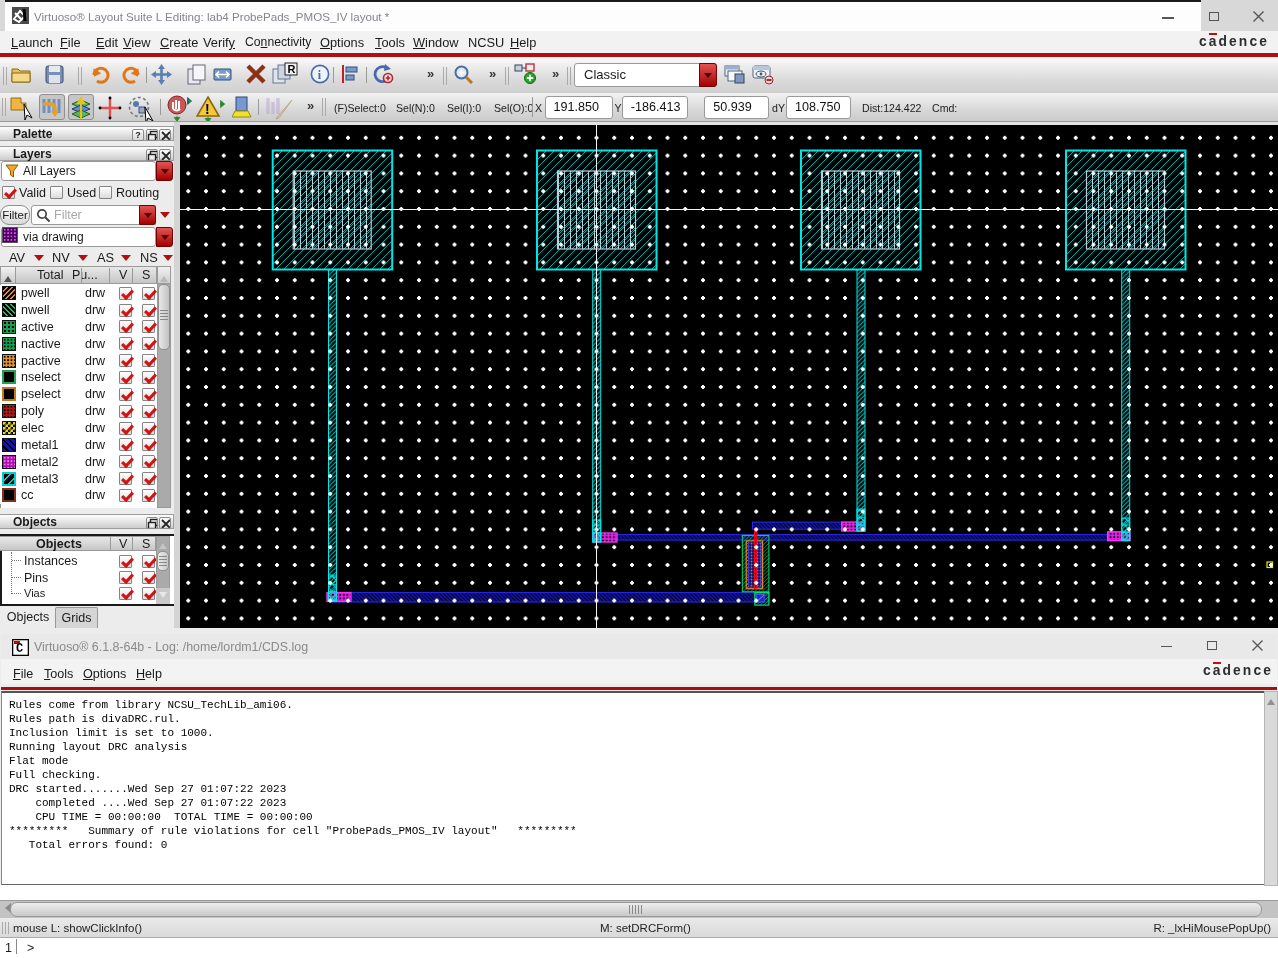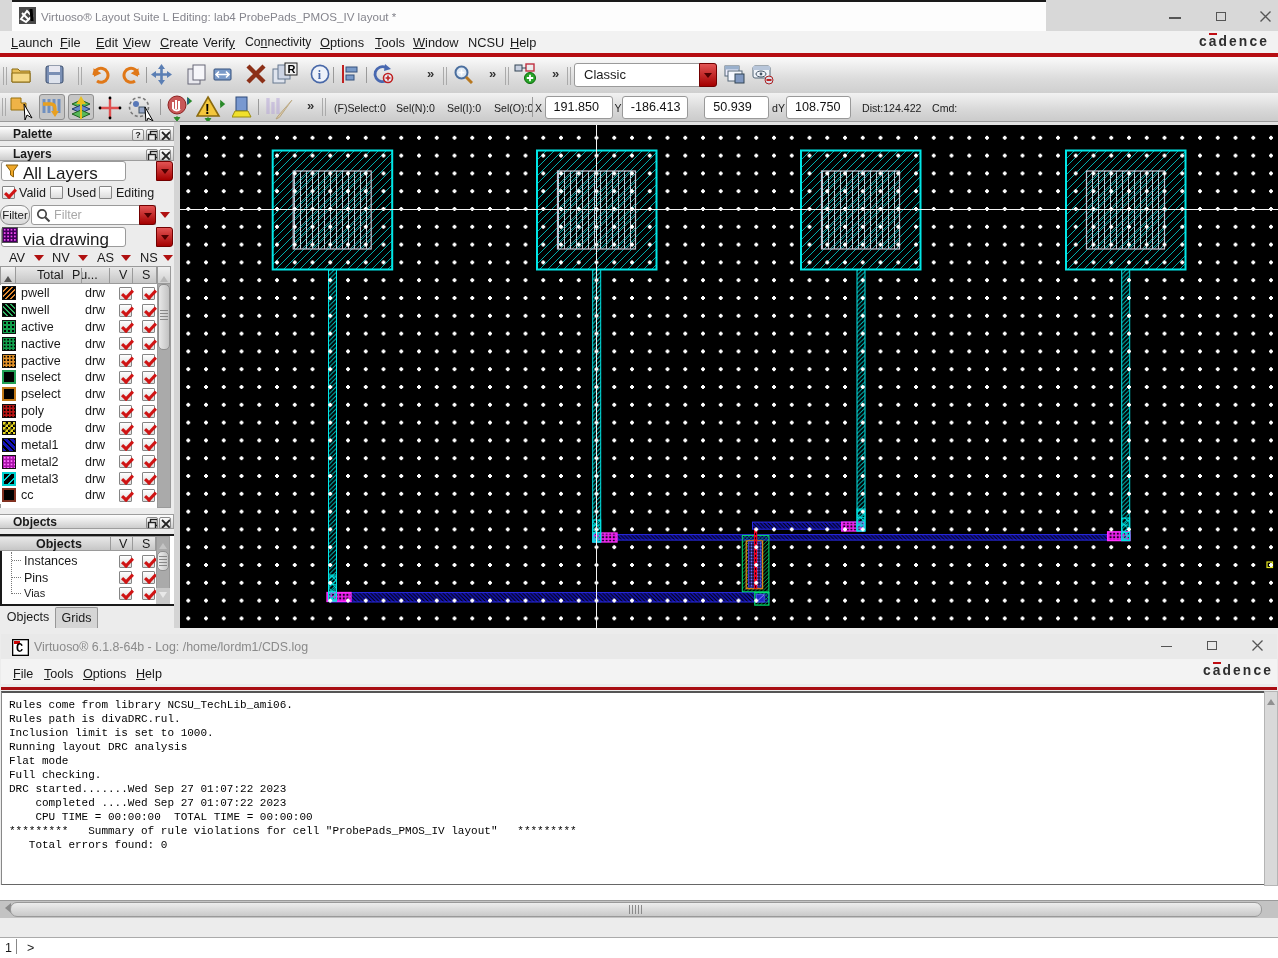--- a/index.html
+++ b/index.html
@@ -1,37 +1,37 @@
 <!DOCTYPE html>
 <html><head><meta charset="utf-8"><style>
 *{margin:0;padding:0;box-sizing:border-box}
 html,body{width:1278px;height:958px;overflow:hidden}
 body{position:relative;font-family:"Liberation Sans",sans-serif;background:#d8d8d8;font-size:12.5px;color:#1a1a1a}
 .abs{position:absolute}
 
-#titlebar{left:12px;top:0;width:1034px;height:31px;background:#fdfdfd;border-top:2px solid #1a1a1a}
+#titlebar{left:5px;top:0;width:1196px;height:31px;background:#fdfdfd;border-top:2px solid #1a1a1a}
 #titlebar .ttl{left:29px;top:8px;font-size:11.6px;color:#85858d;white-space:nowrap}
 #winbtns span{position:absolute;top:9px}
 
 #menubar{left:0;top:31px;width:1278px;height:22px;background:#f2f2f2}
 #menubar .mi{position:absolute;top:4px;font-size:12.8px;color:#1a1a1a;white-space:nowrap}
 #menubar u{text-decoration:underline}
 #redline{left:0;top:53px;width:1278px;height:4px;background:#b60d12}
 
 #tb1{left:0;top:57px;width:1278px;height:36px;background:linear-gradient(#fafafa,#dcdcdc 60%,#cfcfcf)}
 #tb2{left:0;top:93px;width:1278px;height:29px;background:linear-gradient(#f2f2f2,#d8d8d8 60%,#cbcbcb);border-bottom:1px solid #9a9a9a}
 .grip{position:absolute;width:6px;height:18px;background:repeating-linear-gradient(90deg,#aaa 0 1px,transparent 1px 3px)}
 .chev{position:absolute;font-size:13px;font-weight:bold;color:#333}
 .tbox{position:absolute;background:#fff;border:1px solid #999;border-radius:3px;font-size:12.6px;color:#111;padding:3px 0 0 8px;height:23px}
 .lbl2{position:absolute;top:9px;font-size:10.6px;color:#222;white-space:nowrap}
 
 #palette{left:0;top:122px;width:174px;height:511px;background:#ececec}
 .phead{position:absolute;left:0;width:174px;height:15px;background:linear-gradient(#fefefe,#cdcdcd);border:1px solid #9d9d9d;border-left:none;font-weight:bold;font-size:12px;padding:0px 0 0 13px}
 .hb{position:absolute;width:12px;height:12px;top:1px;background:linear-gradient(#fcfcfc,#d6d6d6);border:1px solid #8a8a8a;border-radius:2px;font-size:9px;text-align:center;line-height:10px;font-weight:bold}
-.combo{position:absolute;left:1px;width:125px;height:20px;background:#fff;border:1px solid #9a9a9a;border-radius:3px;font-size:17px;padding:2px 0 0 21px}
+.combo{position:absolute;left:1px;width:155px;height:20px;background:#fff;border:1px solid #9a9a9a;border-radius:3px;font-size:12px;padding:2px 0 0 21px}
 .redbtn{position:absolute;width:17px;background:linear-gradient(#e25454,#a40000);border:1px solid #720000;border-radius:0 3px 3px 0}
 .redbtn:after{content:"";position:absolute;left:4px;top:50%;margin-top:-2px;border:4px solid transparent;border-top:5px solid #4f0000}
 .rarr{position:absolute;width:0;height:0;border:5px solid transparent;border-top:6px solid #b01010}
 .cb{position:absolute;width:13px;height:13px;background:linear-gradient(#fff,#dcdcdc);border:1px solid #858585;border-radius:1px}
 .cb.c:after{content:"";position:absolute;left:2px;top:2px;width:8px;height:4px;border-left:3px solid #cf1414;border-bottom:3px solid #cf1414;transform:rotate(-47deg) scaleX(1.05);transform-origin:center}
 .sw{position:absolute;left:2px;width:14px;height:14px;border:1px solid #111}
 .lrow{position:absolute;left:0;width:156px;height:17px;background:#fff}
 .lname{position:absolute;left:21px;top:1px;font-size:12.5px}
 .ldrw{position:absolute;left:85px;top:1px;font-size:12.5px}
 .thdr{background:linear-gradient(#e8e8e8,#c6c6c6);border:1px solid #9a9a9a;font-size:12.5px}
@@ -289,21 +289,21 @@
 <div class="combo" style="top:39px">All Layers</div>
 <svg class="abs" style="left:5px;top:42px" width="14" height="14">
       <path d="M1 1 H13 L8.5 7 V13 L5.5 11 V7 Z" fill="#f0a828" stroke="#8a5f0a"></path>
     </svg>
 <div class="redbtn" style="left:156px;top:39px;height:20px"></div>
 <span class="cb c" style="left:2px;top:64px"></span>
     <span class="abs" style="left:19px;top:64px">Valid</span>
 <span class="cb" style="left:50px;top:64px"></span>
     <span class="abs" style="left:67px;top:64px">Used</span>
 <span class="cb" style="left:99px;top:64px"></span>
-    <span class="abs" style="left:116px;top:64px">Editing</span>
+    <span class="abs" style="left:116px;top:64px">Routing</span>
 <div class="abs" style="left:0px;top:83px;width:30px;height:20px;background:linear-gradient(#fdfdfd,#d8d8d8);border:1px solid #8f8f8f;border-radius:9px;font-size:11.5px;text-align:center;padding-top:3px">Filter</div>
 <div class="abs" style="left:31px;top:83px;width:125px;height:20px;background:#fff;border:1px solid #9a9a9a;border-radius:3px 0 0 3px"></div>
 <svg class="abs" style="left:36px;top:86px" width="15" height="15">
       <circle cx="6" cy="6" r="4.2" fill="none" stroke="#444" stroke-width="1.7"></circle>
       <path d="M9.2 9.2 L13.5 13.5" stroke="#444" stroke-width="2"></path>
     </svg>
 <span class="abs" style="left:54px;top:86px;color:#a8a8a8">Filter</span>
 <div class="redbtn" style="left:139px;top:83px;height:20px"></div>
 <span class="rarr" style="left:160px;top:90px"></span>
 <div class="combo" style="top:105px">via drawing</div>
@@ -379,21 +379,21 @@
     </div>
 <div class="lrow" style="top:281.1px">
       <span class="sw sw-po" style="top:1px"></span>
       <span class="lname">poly</span>
       <span class="ldrw">drw</span>
       <span class="cb c" style="left:118.5px;top:1.5px"></span>
       <span class="cb c" style="left:141.5px;top:1.5px"></span>
     </div>
 <div class="lrow" style="top:298.0px">
       <span class="sw sw-el" style="top:1px"></span>
-      <span class="lname">mode</span>
+      <span class="lname">elec</span>
       <span class="ldrw">drw</span>
       <span class="cb c" style="left:118.5px;top:1.5px"></span>
       <span class="cb c" style="left:141.5px;top:1.5px"></span>
     </div>
 <div class="lrow" style="top:314.9px">
       <span class="sw sw-m1" style="top:1px"></span>
       <span class="lname">metal1</span>
       <span class="ldrw">drw</span>
       <span class="cb c" style="left:118.5px;top:1.5px"></span>
       <span class="cb c" style="left:141.5px;top:1.5px"></span>
@@ -583,18 +583,24 @@
    Total errors found: 0</div>
  <div class="abs" style="left:0;top:257px;width:1278px;height:15px;background:#fff"></div>
  <div id="vscroll">
       <span class="abs" style="left:2px;top:3px;width:0;height:0;border:4px solid transparent;border-bottom:6px solid #909090"></span>
     </div>
  <div id="hscroll">
   <span class="abs" style="left:0px;top:2px;width:0;height:0;border:5px solid transparent;border-right:6px solid #8a8a8a"></span>
   <div class="abs" style="left:10px;top:1px;width:1252px;height:15px;background:linear-gradient(#ededed,#c9c9c9);border:1px solid #999;border-radius:7px"></div>
   <span class="abs" style="left:629px;top:4px;width:14px;height:9px;background:repeating-linear-gradient(90deg,#8a8a8a 0 1px,transparent 1px 3px)"></span>
  </div>
+ <div id="statusbar">
+  <span class="abs" style="left:2px;top:3px;width:8px;height:12px;background:repeating-linear-gradient(90deg,#aaa 0 1px,transparent 1px 3px)"></span>
+  <span class="abs" style="left:13px;top:3px">mouse L: showClickInfo()</span>
+  <span class="abs" style="left:600px;top:3px">M: setDRCForm()</span>
+  <span class="abs" style="right:7px;top:3px">R: _lxHiMousePopUp()</span>
+ </div>
  <div id="cmdline">
   <span class="abs" style="left:5px;top:3px">1</span>
   <span class="abs" style="left:16px;top:1px;width:1px;height:15px;background:#888"></span>
   <span class="abs" style="left:27px;top:3px">&gt;</span>
  </div>
 </div>
 
 </body></html>

